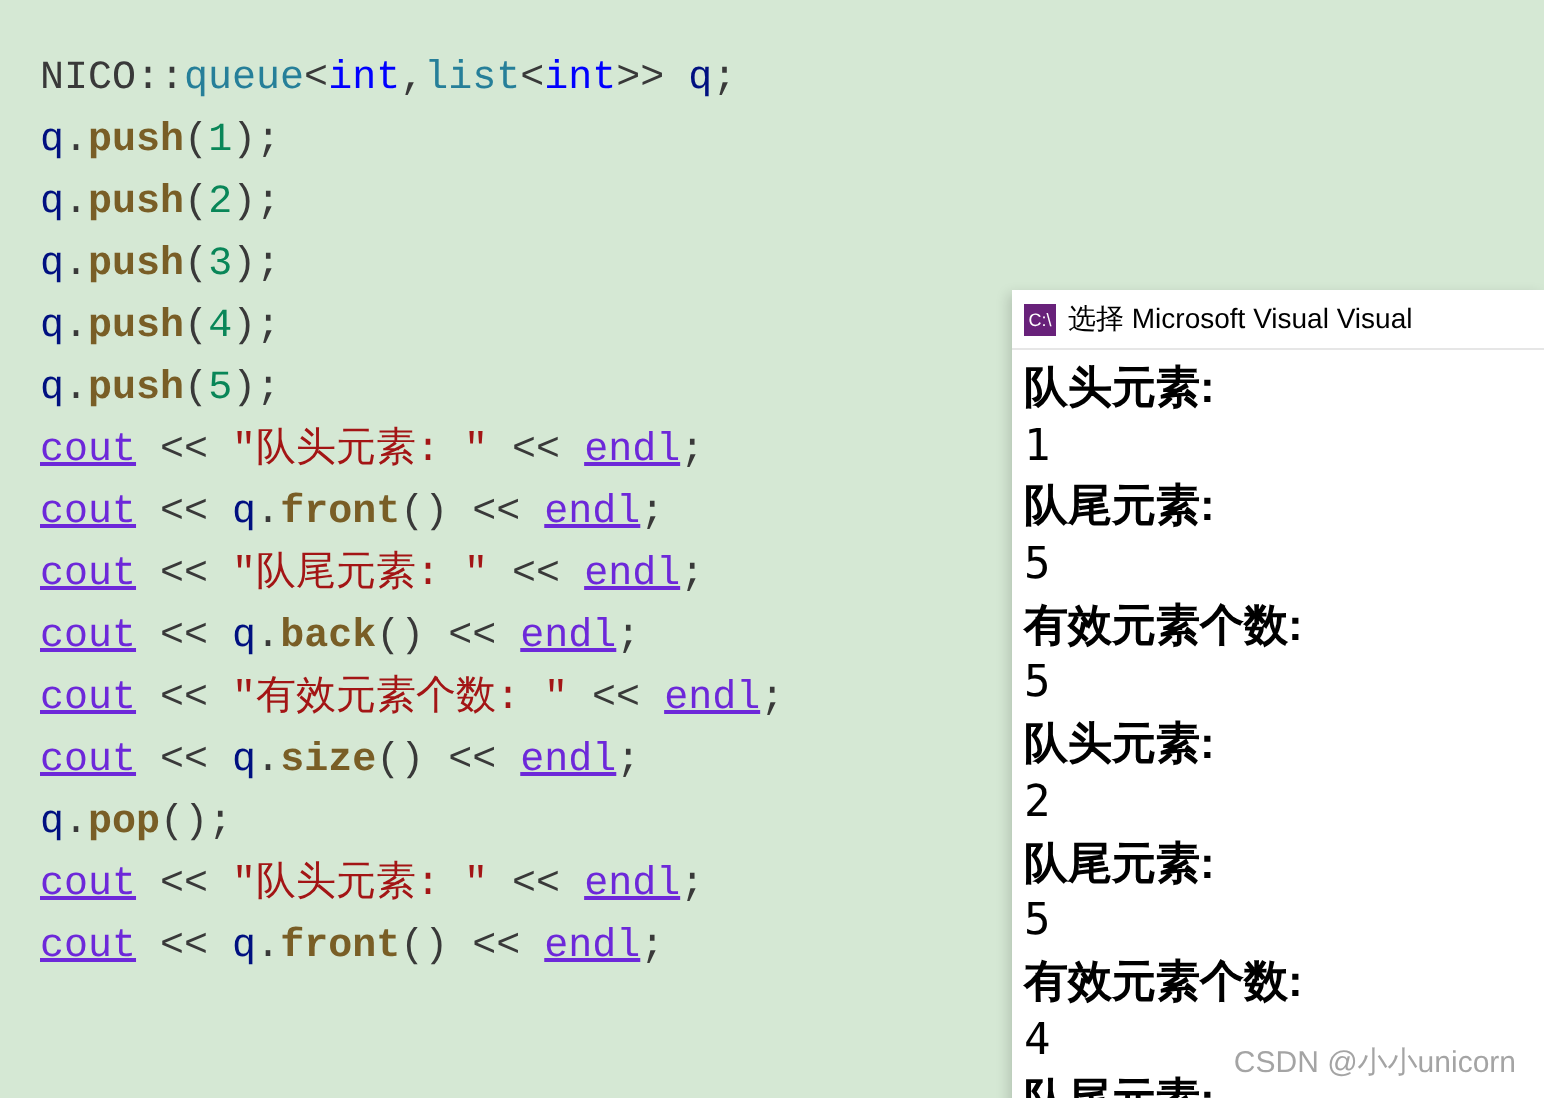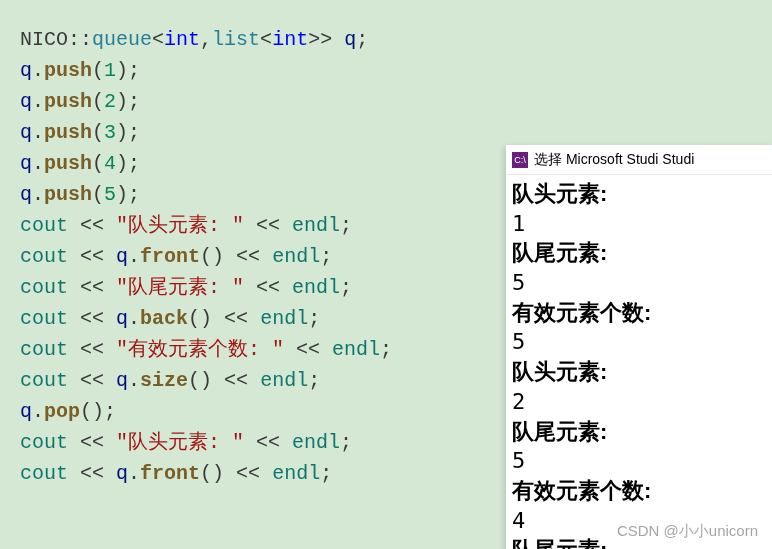--- a/index.html
+++ b/index.html
@@ -14,21 +14,21 @@
   }
   .code-area {
     padding: 24px 4px 0 20px;
     line-height: 1.55;
     white-space: pre;
   }  
   .c-type  { color: #267f99; }  
   .c-kw    { color: #0000ff; }  
   .c-punc  { color: #393939; }
   .c-var   { color: #001080; }  
-  .c-obj   { color: #0f766e; }  
+  .c-obj   { color: #6d28d9; text-decoration: underline; }  
   .c-func  { color: #795e26; font-weight: bold; }  
   .c-num   { color: #098658; }
   .c-str   { color: #a31515; }
   .c-txt   { color: #393939; }
   .console {
     position: absolute;
     top: 145px;
     left: 506px;
     width: 266px;
     background: #fff;
@@ -80,21 +80,21 @@
   }
 </style>
 </head>
 <body>
 
 <div class="code-area" id="code-area"><div><span class="c-txt">NICO</span><span class="c-punc">::</span><span class="c-type">queue</span><span class="c-punc">&lt;</span><span class="c-kw">int</span><span class="c-punc">,</span><span class="c-type">list</span><span class="c-punc">&lt;</span><span class="c-kw">int</span><span class="c-punc">&gt;&gt;</span> <span class="c-var">q</span><span class="c-punc">;</span></div><div><span class="c-var">q</span><span class="c-punc">.</span><span class="c-func">push</span><span class="c-punc">(</span><span class="c-num">1</span><span class="c-punc">)</span><span class="c-punc">;</span></div><div><span class="c-var">q</span><span class="c-punc">.</span><span class="c-func">push</span><span class="c-punc">(</span><span class="c-num">2</span><span class="c-punc">)</span><span class="c-punc">;</span></div><div><span class="c-var">q</span><span class="c-punc">.</span><span class="c-func">push</span><span class="c-punc">(</span><span class="c-num">3</span><span class="c-punc">)</span><span class="c-punc">;</span></div><div><span class="c-var">q</span><span class="c-punc">.</span><span class="c-func">push</span><span class="c-punc">(</span><span class="c-num">4</span><span class="c-punc">)</span><span class="c-punc">;</span></div><div><span class="c-var">q</span><span class="c-punc">.</span><span class="c-func">push</span><span class="c-punc">(</span><span class="c-num">5</span><span class="c-punc">)</span><span class="c-punc">;</span></div><div><span class="c-obj">cout</span><span class="c-punc"> &lt;&lt; </span><span class="c-str">"队头元素: "</span><span class="c-punc"> &lt;&lt; </span><span class="c-obj">endl</span><span class="c-punc">;</span></div><div><span class="c-obj">cout</span><span class="c-punc"> &lt;&lt; </span><span class="c-var">q</span><span class="c-punc">.</span><span class="c-func">front</span><span class="c-punc">(</span><span class="c-punc">)</span><span class="c-punc"> &lt;&lt; </span><span class="c-obj">endl</span><span class="c-punc">;</span></div><div><span class="c-obj">cout</span><span class="c-punc"> &lt;&lt; </span><span class="c-str">"队尾元素: "</span><span class="c-punc"> &lt;&lt; </span><span class="c-obj">endl</span><span class="c-punc">;</span></div><div><span class="c-obj">cout</span><span class="c-punc"> &lt;&lt; </span><span class="c-var">q</span><span class="c-punc">.</span><span class="c-func">back</span><span class="c-punc">(</span><span class="c-punc">)</span><span class="c-punc"> &lt;&lt; </span><span class="c-obj">endl</span><span class="c-punc">;</span></div><div><span class="c-obj">cout</span><span class="c-punc"> &lt;&lt; </span><span class="c-str">"有效元素个数: "</span><span class="c-punc"> &lt;&lt; </span><span class="c-obj">endl</span><span class="c-punc">;</span></div><div><span class="c-obj">cout</span><span class="c-punc"> &lt;&lt; </span><span class="c-var">q</span><span class="c-punc">.</span><span class="c-func">size</span><span class="c-punc">(</span><span class="c-punc">)</span><span class="c-punc"> &lt;&lt; </span><span class="c-obj">endl</span><span class="c-punc">;</span></div><div><span class="c-var">q</span><span class="c-punc">.</span><span class="c-func">pop</span><span class="c-punc">(</span><span class="c-punc">)</span><span class="c-punc">;</span></div><div><span class="c-obj">cout</span><span class="c-punc"> &lt;&lt; </span><span class="c-str">"队头元素: "</span><span class="c-punc"> &lt;&lt; </span><span class="c-obj">endl</span><span class="c-punc">;</span></div><div><span class="c-obj">cout</span><span class="c-punc"> &lt;&lt; </span><span class="c-var">q</span><span class="c-punc">.</span><span class="c-func">front</span><span class="c-punc">(</span><span class="c-punc">)</span><span class="c-punc"> &lt;&lt; </span><span class="c-obj">endl</span><span class="c-punc">;</span></div></div>
 
 <div class="console">
   <div class="console-titlebar">
     <span class="console-icon">C:\</span>
-    <span>选择 Microsoft Studi Studi</span>
+    <span>选择 Microsoft Visual Visual</span>
   </div>
   <div class="console-body" id="console-body">
       <div>队头元素:</div>
       <div class="val">1</div>
       <div>队尾元素:</div>
       <div class="val">5</div>
       <div>有效元素个数:</div>
       <div class="val">5</div>
       <div>队头元素:</div>
       <div class="val">2</div>

